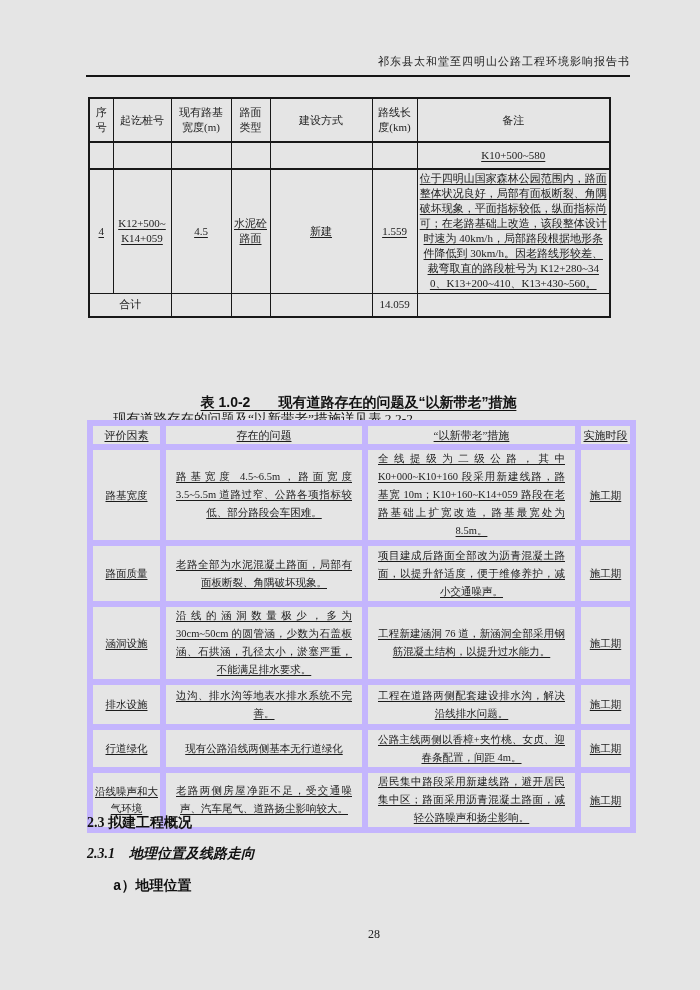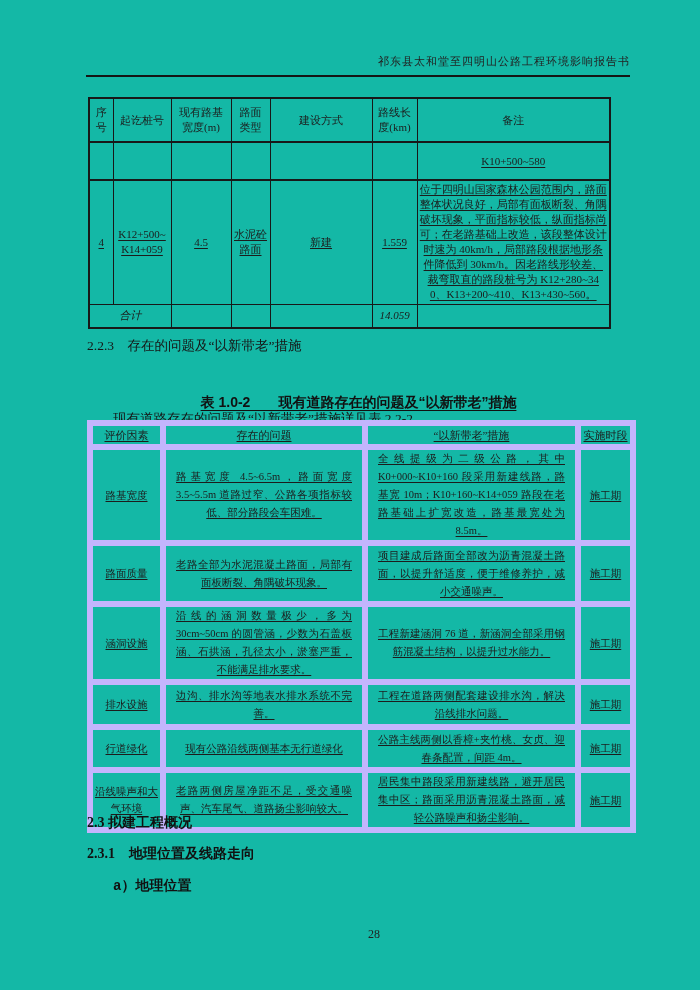--- a/index.html
+++ b/index.html
@@ -1,35 +1,35 @@
 <!DOCTYPE html>
 <html><head>
 <meta charset="utf-8">
 <style>
   html,body{margin:0;padding:0;background:#ffffff;}
   .page{
-    position:relative;width:700px;height:990px;background:#14b8a6;
+    position:relative;width:700px;height:990px;background:#e5e5e5;
     font-family:"Liberation Serif","DejaVu Serif",serif;color:#1c1c1c;overflow:hidden;
   }
   .running-header{
     position:absolute;left:86px;right:70px;top:54px;
     text-align:right;font-size:11px;letter-spacing:1px;
     border-bottom:2px solid #151515;padding-bottom:6px;color:#222;
   }
   
   table{border-collapse:collapse;table-layout:fixed;}
   .t1{position:absolute;left:88px;top:97px;width:521px;border:2px solid #181818;font-size:11px;}
   .t1 th,.t1 td{border:1px solid #181818;text-align:center;vertical-align:middle;
     font-weight:normal;padding:1px 2px;line-height:15px;}
   .t1 .hrow th{white-space:pre-line;border-bottom:2px solid #181818;}
   .t1 .hrow{height:44px;}
-  .t1 .thinrow{height:38px;}
+  .t1 .thinrow{height:27px;}
   .t1 .thinrow td{border-bottom:2px solid #181818;}
   .t1 .mainrow{height:124px;}
-  .t1 .totalrow{height:24px;font-style:italic;}
+  .t1 .totalrow{height:24px;}
   .u{text-decoration:underline;text-underline-offset:2px;}
   .stake-cell{word-break:break-all;}
   .remark-cell{
     text-align:justify;text-align-last:center;font-size:11px;line-height:13.7px;
     padding:1px 4px;word-break:break-all;
   }
   
   .s223-heading{position:absolute;left:87px;top:337px;font-size:13.5px;color:#161616;}
   .s223-para{position:absolute;left:113px;top:366px;font-size:13.5px;color:#161616;margin-top:44px;}
   .t2-caption{
@@ -42,21 +42,21 @@
   .t2{position:absolute;left:87px;top:420px;width:543px;border:2px solid #181818;font-size:10.5px;}
   .t2 th,.t2 td{border:6px solid #c4b5fd;text-align:center;vertical-align:middle;
     font-weight:normal;padding:0 2px;line-height:17px;}
   .t2 .hrow{height:24px;}
   .t2 .hrow th{border-bottom:2px solid #181818;font-size:11px;}
   .t2 td.longtext{
     text-align:justify;text-align-last:center;line-height:18px;padding:0 10px;
   }
   
   .s23-heading{position:absolute;left:87px;top:814px;font-size:14px;font-weight:bold;color:#111;}
-  .s231-heading{position:absolute;left:87px;top:845px;font-size:14px;font-weight:bold;color:#111;}
+  .s231-heading{position:absolute;left:87px;top:845px;font-size:14px;font-weight:bold;color:#111;font-style:italic;}
   .sa-heading{position:absolute;left:113px;top:877px;font-size:14px;font-weight:bold;color:#111;font-family:Liberation Mono, monospace;}
   .page-number{position:absolute;left:0;right:0;top:927px;text-align:center;font-size:12px;color:#222;padding-left:48px;}
 </style>
 </head>
 <body>
 
 <div class="page">
 
   <div class="running-header">
     <span>祁东县太和堂至四明山公路工程环境影响报告书</span>
@@ -108,21 +108,20 @@
       <td colspan="2">合计</td>
       <td></td>
       <td></td>
       <td></td>
       <td>14.059</td>
       <td></td>
     </tr>
   </tbody>
     </table>
 
-  <div class="s223-heading">2.2.3　存在的问题及“以新带老”措施</div>
   <div class="s223-para">现有道路存在的问题及“以新带老”措施详见表 2.2-2。</div>
   <div class="t2-caption">表 1.0-2　　现有道路存在的问题及“以新带老”措施</div>
 
   <table class="t2">
     <colgroup>
       <col style="width:73px">
         <col style="width:202px">
         <col style="width:213px">
         <col style="width:55px">
     </colgroup>

